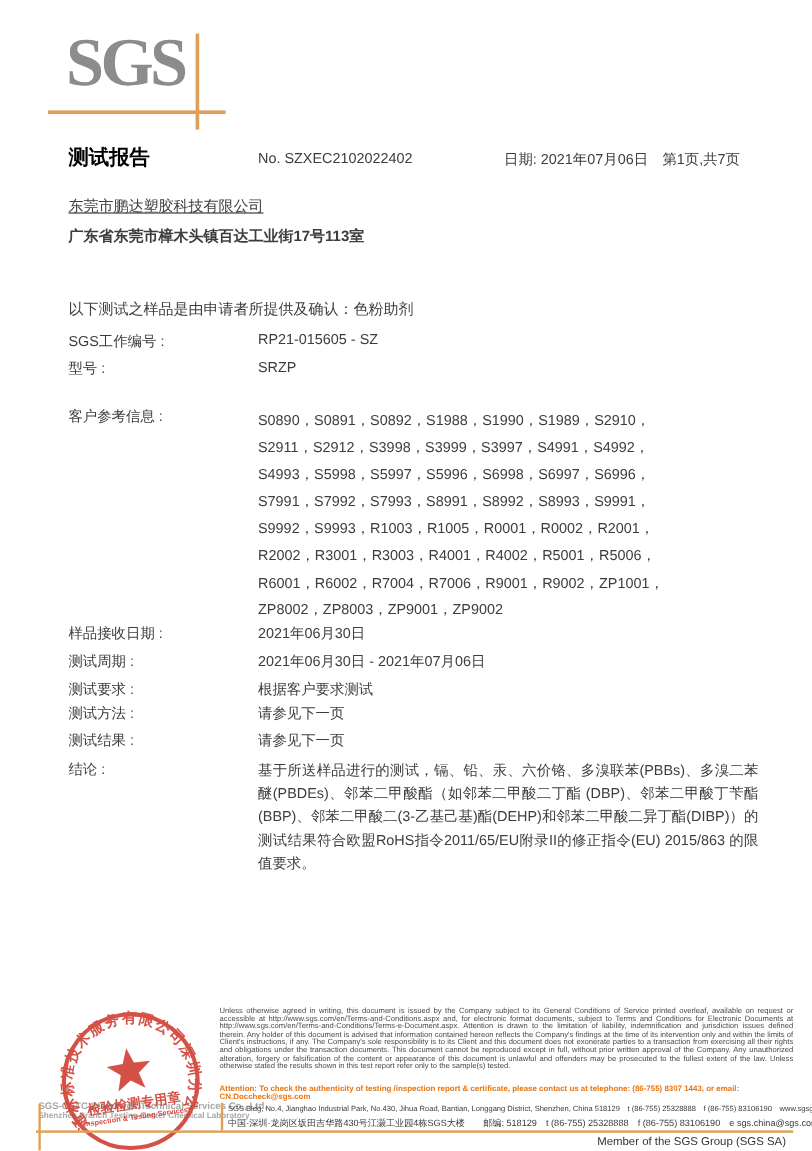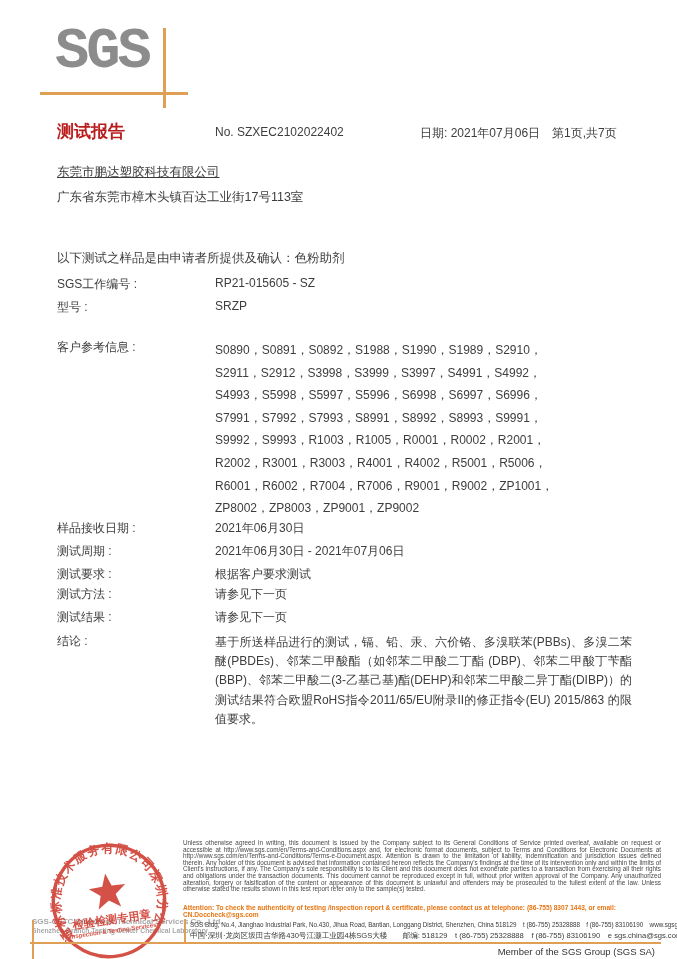--- a/index.html
+++ b/index.html
@@ -1,31 +1,31 @@
 <!DOCTYPE html>
 <html><head>
 <meta charset="utf-8">
 <style>
   html,body{margin:0;padding:0;background:#ffffff;}
   #page{
     position:relative;width:677px;height:959px;margin:0 auto;background:#ffffff;
     font-family:"Liberation Sans","DejaVu Sans",sans-serif;color:#3d3d3d;overflow:hidden;
   }
   
-  .logo{position:absolute;left:55px;top:24px;font-family:Liberation Mono, monospace;
+  .logo{position:absolute;left:55px;top:24px;font-family:Liberation Serif, serif;
         font-weight:bold;font-size:57px;letter-spacing:-3px;color:#8c8c8c;line-height:1;}
   .hline{position:absolute;left:40px;top:92px;width:148px;height:3px;background:#dfa055;}
   .vline{position:absolute;left:163px;top:28px;width:3px;height:80px;background:#dfa055;}
-  .title{position:absolute;left:57px;top:120px;font-size:17px;font-weight:bold;color:#b91c1c;}
+  .title{position:absolute;left:57px;top:120px;font-size:17px;font-weight:bold;color:#000000;}
   .report-no{position:absolute;left:215px;top:125px;font-size:12px;}
   .report-date{position:absolute;left:420px;top:125px;font-size:12px;}
   .report-page{position:absolute;left:552px;top:125px;font-size:12px;}
   
   .company{position:absolute;left:57px;top:164px;font-size:12.5px;text-decoration:underline;}
-  .address{position:absolute;left:57px;top:189px;font-size:12.5px;}
+  .address{position:absolute;left:57px;top:189px;font-size:12.5px;font-weight:bold;}
   .intro{position:absolute;left:57px;top:250px;font-size:12.5px;}
   
   .row{position:absolute;left:57px;width:575px;display:flex;font-size:12px;}
   .lbl{width:158px;flex-shrink:0;}
   .val{flex:1;}
   .ref-line{line-height:22.6px;}
   .para{line-height:19.2px;text-align:justify;width:420px;}
   
   .legal{position:absolute;left:183px;top:840px;width:478px;font-size:6.35px;
          line-height:6.6px;text-align:justify;color:#4a4a4a;}

